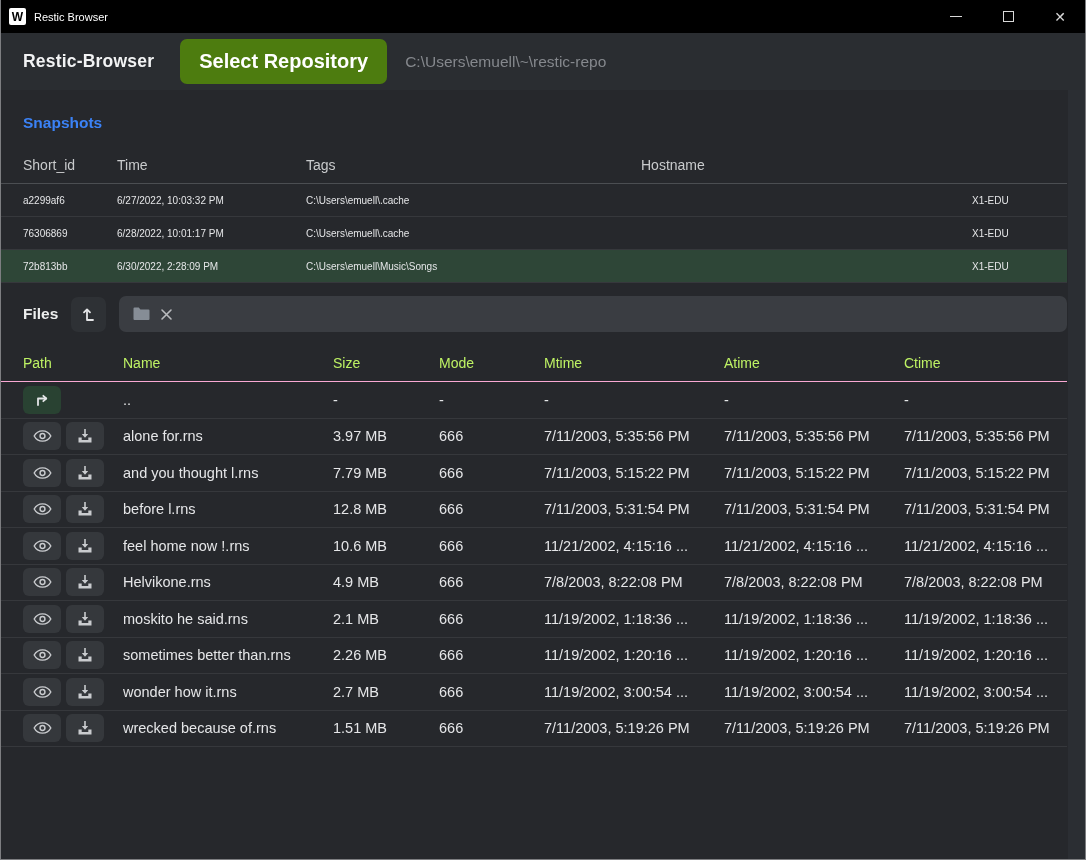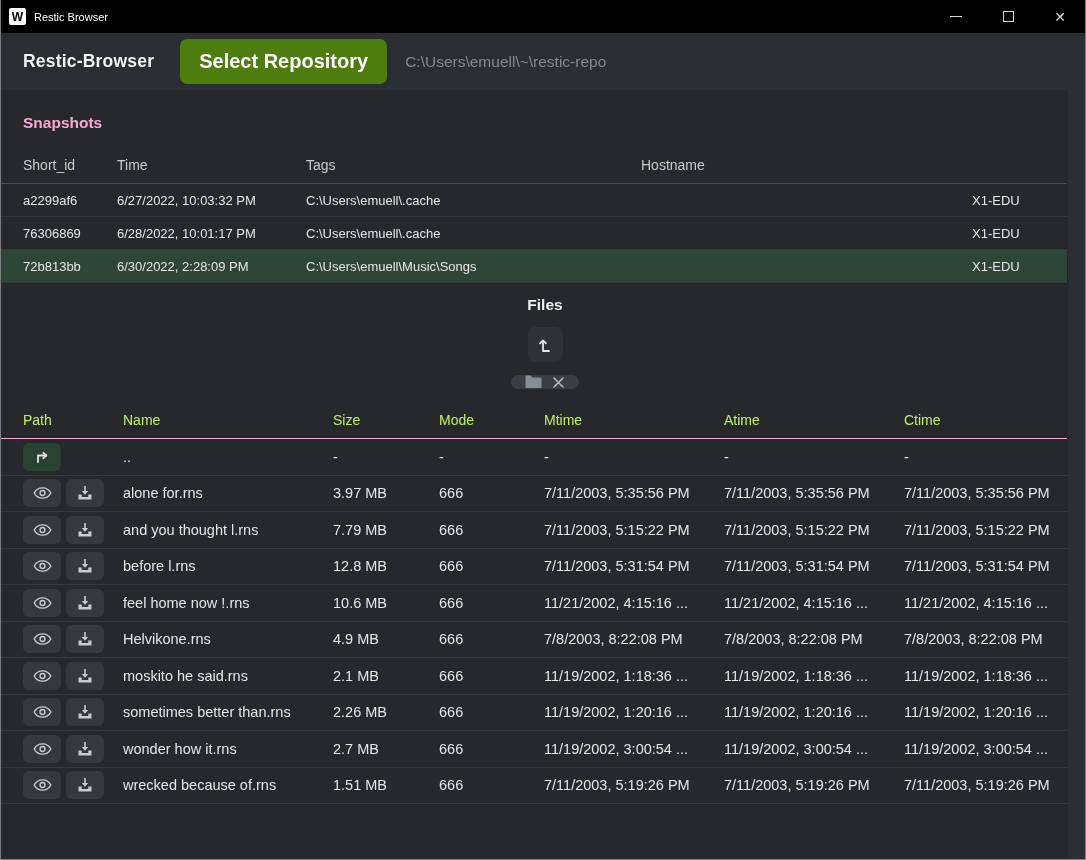--- a/index.html
+++ b/index.html
@@ -23,29 +23,29 @@
   .glyph-close { font-size:14px; color:#d8d8d8; line-height:1; }
   
   .header { height:57px; background:#2a2d31; display:flex; align-items:center; padding:0 22px; }
   .header-title { font-size:17.5px; font-weight:700; color:#f2f3f4; letter-spacing:.2px; }
   .btn-select-repo { margin-left:26px; background:#4d7c0f; color:#fff; font-weight:700; font-size:20px;
                      padding:11px 19px; border-radius:7px; border:none; font-family:inherit; cursor:pointer; }
   .repo-path { margin-left:18px; color:#85888d; font-size:15.5px; }
   
   .right-gutter { position:absolute; top:90px; right:0; width:17px; bottom:0; background:#2b2e33; }
   
-  .section-heading { padding:24px 22px 15px 22px; font-size:15.5px; font-weight:700; color:#f9a8d4; }
+  .section-heading { padding:24px 22px 15px 22px; font-size:15.5px; font-weight:700; color:#3b82f6; }
   
   .snap-grid { display:grid; grid-template-columns:94px 189px 335px 331px 1fr; align-items:center; padding-left:22px; margin-right:18px; }
   .snap-head { height:37px; color:#c9cbcd; font-size:14px; border-bottom:1px solid #4b4e52; }
-  .snap-row  { height:33px; color:#e5e6e8; font-size:13px; border-bottom:1px solid #36383c; cursor:pointer; }
+  .snap-row  { height:33px; color:#e5e6e8; font-size:10px; border-bottom:1px solid #36383c; cursor:pointer; }
   .snap-row.selected { background:#2e4637; }
   .cell { overflow:hidden; white-space:nowrap; padding-right:10px; }
   
-  .files-bar { display:flex; align-items:center; margin:13px 18px 13px 22px; gap:13px;flex-direction:column; }
+  .files-bar { display:flex; align-items:center; margin:13px 18px 13px 22px; gap:13px; }
   .files-heading { font-size:15.5px; font-weight:700; color:#edeeee; }
   .up-toggle-btn { width:35px; height:35px; background:#2e3135; border:none; border-radius:7px;
                    display:flex; align-items:center; justify-content:center; cursor:pointer; }
   .breadcrumb { flex:1; height:36px; background:#3a3d42; border-radius:7px; display:flex; align-items:center; padding:0 14px; gap:10px; }
   .breadcrumb-path { color:#d5d6d8; font-size:14.5px; flex:1; overflow:hidden; white-space:nowrap; }
   .breadcrumb-close { background:none; border:none; cursor:pointer; display:flex; align-items:center; }
   
   .file-grid { display:grid; grid-template-columns:100px 210px 106px 105px 180px 180px 1fr; align-items:center; padding-left:22px; margin-right:18px; }
   .file-head { height:37px; color:#bef264; font-size:14px; border-bottom:1px solid #f9a8d4; }
   .file-row  { height:36.5px; color:#e5e6e8; font-size:14.5px; border-bottom:1px solid #36383c; }

